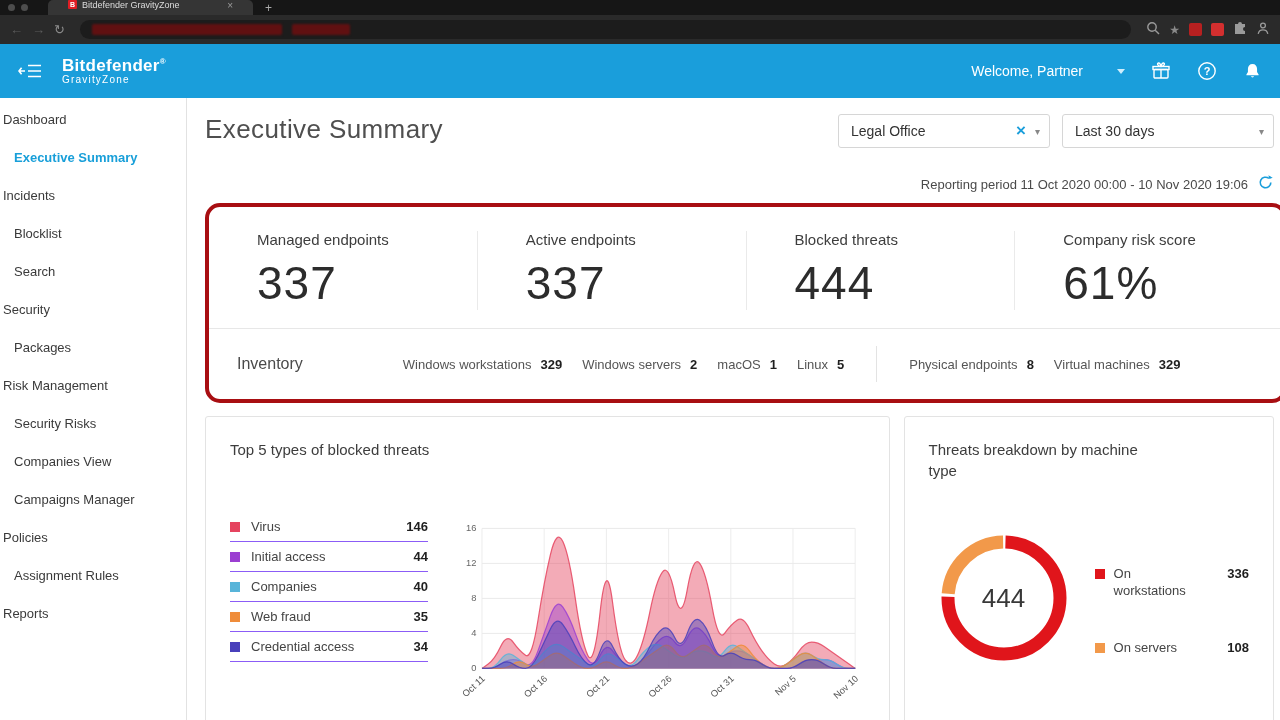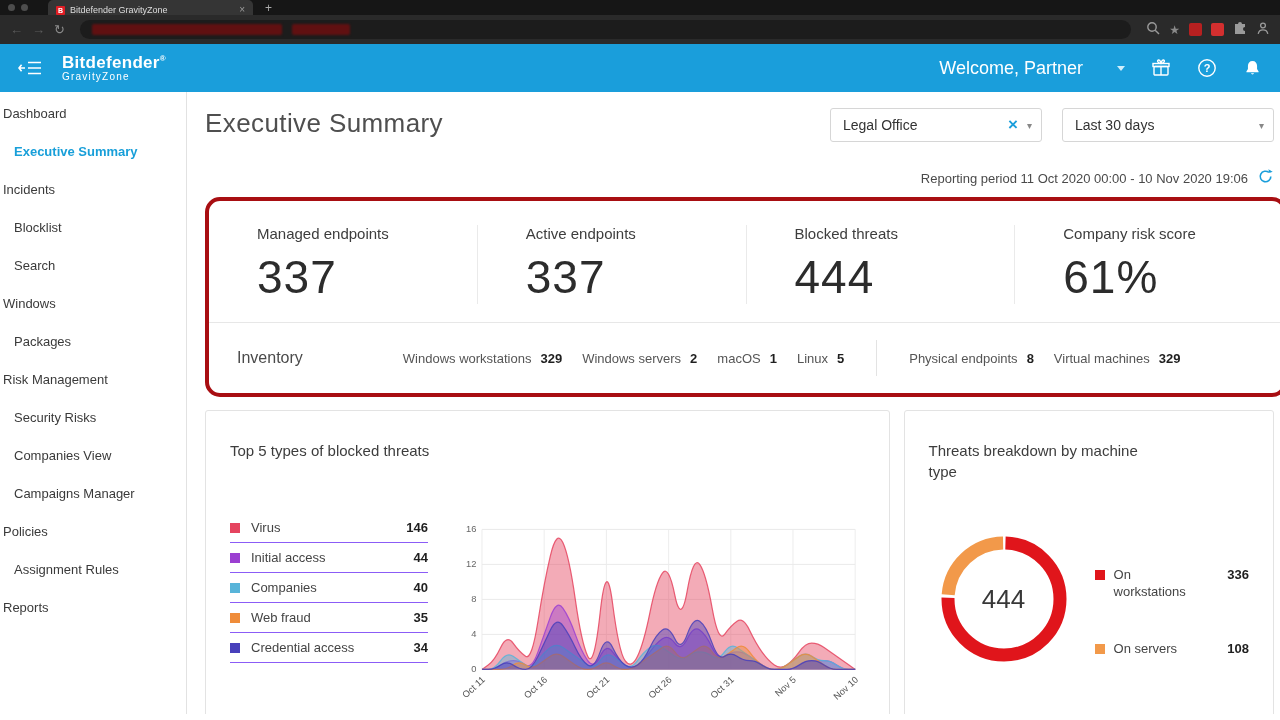--- a/index.html
+++ b/index.html
@@ -2,65 +2,65 @@
 <html><head>
 <meta charset="utf-8">
 <style>
   * { box-sizing: border-box; margin: 0; padding: 0; }
   html,body { width:1280px; height:720px; overflow:hidden; background:#fff;
     font-family:"Liberation Sans", sans-serif; }
 
   
   .chrome-tabs { height:15px; background:#161616; display:flex; align-items:center; padding-left:8px; }
   .win-dot { width:7px; height:7px; border-radius:50%; background:#4d4d4d; margin-right:6px; }
-  .tab { height:15px; display:flex; align-items:flex-end; gap:5px; background:#353535;
-         padding:0 8px; margin-left:14px; border-radius:5px 5px 0 0; width:205px; }
+  .tab { height:15px; display:flex; align-items:flex-start; gap:5px; background:#353535;
+         padding:0 20px; margin-left:14px; border-radius:5px 5px 0 0; width:205px; }
   .favicon { width:9px; height:9px; background:#e01d24; color:#fff; font-size:7px; font-weight:bold;
              display:flex; align-items:center; justify-content:center; border-radius:1px; flex:none; }
   .tab-title { color:#ddd; font-size:9px; flex:1; white-space:nowrap; overflow:hidden; }
   .tab-close { color:#9a9a9a; font-size:10px; }
   .newtab { color:#aaa; margin-left:12px; font-size:12px; }
 
   .chrome-toolbar { height:29px; background:#2a2a2a; display:flex; align-items:center; padding:0 10px; gap:9px; }
   .nav-glyph { color:#8a8a8a; font-size:13px; line-height:1; }
   .nav-glyph.dim { color:#5c5c5c; }
   .addr { flex:1; height:19px; background:#1c1c1c; border-radius:10px; margin:0 6px;
           display:flex; align-items:center; padding:0 12px; gap:10px; overflow:hidden; }
   .redact { height:11px; border-radius:2px; background:#601011; filter:blur(1.2px); }
   .r1 { width:190px; } .r2 { width:58px; }
   .tool-icons { display:flex; align-items:center; gap:9px; }
   .ext-badge { width:13px; height:13px; border-radius:2px; }
   .ext-badge.b1 { background:#b72020; }
   .ext-badge.b2 { background:#d32f2f; }
 
   
-  .app-header { height:48px; background:#1a9edb; display:flex; align-items:center; padding:0 18px; color:#fff; }
+  .app-header { height:54px; background:#1a9edb; display:flex; align-items:center; padding:0 18px; color:#fff; }
   .collapse-btn { margin-right:20px; display:flex; align-items:center; cursor:pointer; }
   .brand-name { font-size:17px; font-weight:bold; letter-spacing:.3px; line-height:1.05; }
   .brand-name sup { font-size:8px; }
   .brand-sub { font-size:10px; letter-spacing:1.2px; }
   .header-right { margin-left:auto; display:flex; align-items:center; gap:26px; }
-  .welcome { display:flex; align-items:center; gap:34px; font-size:18px; cursor:pointer;justify-content:space-between; }
+  .welcome { display:flex; align-items:center; gap:34px; font-size:14px; cursor:pointer;justify-content:space-between; }
   .chev { width:0; height:0; border-left:4px solid transparent; border-right:4px solid transparent;
           border-top:5px solid #cfeefc; }
   .hicon { display:flex; align-items:center; cursor:pointer; }
 
   
   .app-body { display:flex; height:622px; }
   .sidebar { width:187px; flex:none; border-right:1px solid #e2e2e2; padding-top:2px; overflow:hidden; background:#fff; }
   .nav-item { height:38px; display:flex; align-items:center; font-size:13px; color:#3a3a3a;
               padding-left:3px; cursor:pointer; white-space:nowrap; }
   .nav-item.sub { padding-left:14px; }
   .nav-item.active { color:#189fd9; font-weight:bold; }
 
   .main { flex:1; position:relative; overflow:hidden; padding-left:18px; }
 
   .main-top { display:flex; align-items:flex-start; margin-top:16px; padding-right:6px; }
   .page-title { font-size:26px; color:#4f4f4f; letter-spacing:.4px; }
-  .filters { margin-left:auto; display:flex; gap:20px; }
+  .filters { margin-left:auto; display:flex; gap:12px; }
   .filter { height:34px; border:1px solid #d6d6d6; border-radius:3px; background:#fff;
             display:flex; align-items:center; font-size:14px; color:#333; cursor:pointer; }
   .filter-company { width:212px; padding-left:12px; }
   .clear-x { color:#1a9edb; font-size:17px; font-weight:bold; margin-left:auto; padding:0 7px; }
   .caret { color:#888; font-size:10px; padding:0 9px 0 2px; }
   .filter-range { width:212px; padding-left:12px; justify-content:space-between; }
 
   .reporting { display:flex; align-items:center; justify-content:flex-end; gap:9px;
                margin-top:26px; padding-right:6px; font-size:13px; color:#4a4a4a; }
 
@@ -77,21 +77,21 @@
   .inv-title { font-size:16px; color:#4a4a4a; margin-right:80px; }
   .inv-item { display:flex; gap:9px; font-size:13px; color:#555; align-items:baseline; white-space:nowrap; }
   .inv-val { font-weight:bold; color:#1f1f1f; }
   .inv-divider { width:1px; height:36px; background:#e3e3e3; margin:0 12px; flex:none; }
 
   
   .cards-row { display:flex; gap:14px; margin-top:13px; padding-right:6px; }
   .card { border:1px solid #e3e3e3; border-radius:3px; background:#fff; }
   .card-left { flex:1.98; height:330px; padding:22px 24px; }
   .card-right { flex:1; height:330px; padding:22px 24px; }
-  .card-title { font-size:15px; color:#3d3d3d; line-height:1.4; max-width:240px;margin-top:7px; }
+  .card-title { font-size:15px; color:#3d3d3d; line-height:1.4; max-width:240px; }
   .card-left .card-title { max-width:none; }
 
   .threats-body { display:flex; margin-top:52px; gap:26px; }
   .legend { width:198px; flex:none; }
   .legend-row { display:flex; align-items:center; height:30px; border-bottom:1px solid #8b5cf6;
                 font-size:13px; color:#444; }
   .swatch { width:10px; height:10px; margin-right:11px; flex:none; }
   .legend-val { margin-left:auto; font-weight:bold; color:#1f1f1f; }
   .chart-wrap { flex:1; }
   .area-svg { width:100%; height:212px; display:block; }
@@ -202,21 +202,21 @@
     <div class="nav-item">
         <span>Incidents</span>
       </div>
     <div class="nav-item sub">
         <span>Blocklist</span>
       </div>
     <div class="nav-item sub">
         <span>Search</span>
       </div>
     <div class="nav-item">
-        <span>Windows</span>
+        <span>Security</span>
       </div>
     <div class="nav-item sub">
         <span>Packages</span>
       </div>
     <div class="nav-item">
         <span>Risk Management</span>
       </div>
     <div class="nav-item sub">
         <span>Security Risks</span>
       </div>

